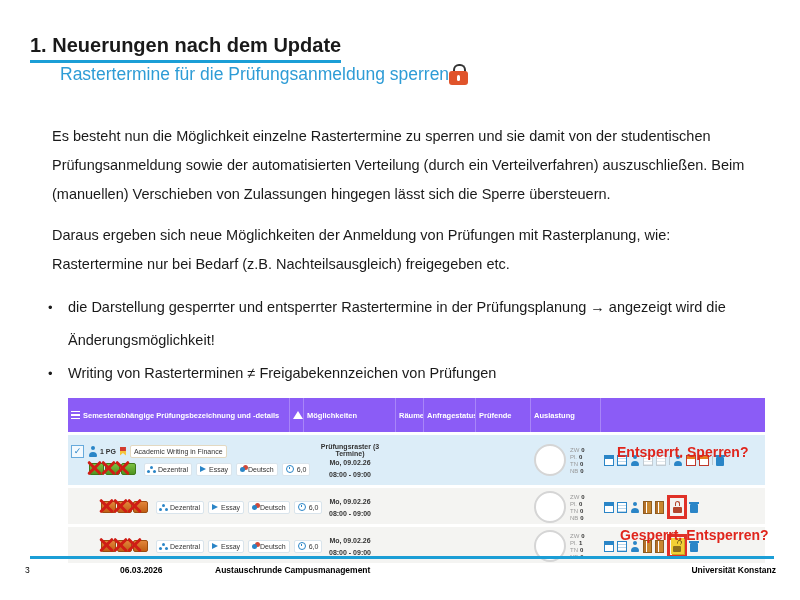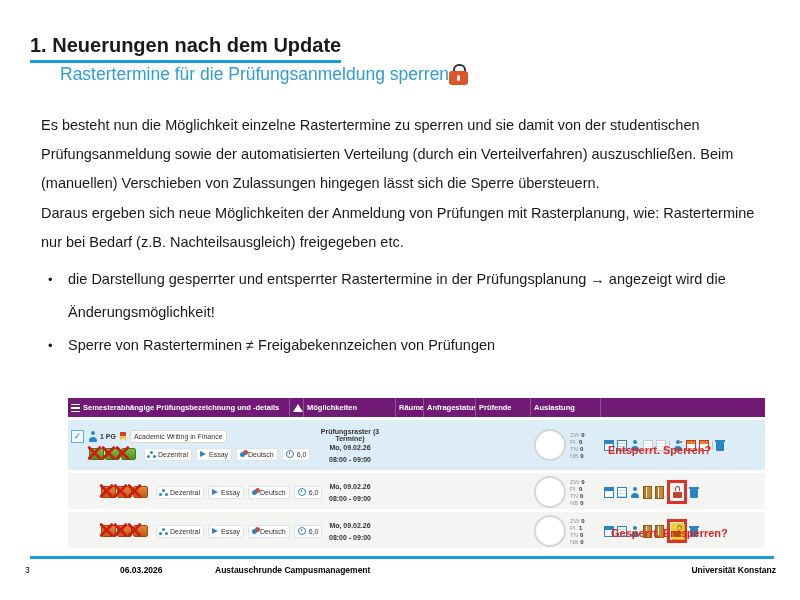--- a/index.html
+++ b/index.html
@@ -12,30 +12,30 @@
   .subtitle-row{position:absolute;left:60px;top:64px;display:flex;align-items:center;}
   .subtitle{color:#2e9cd6;font-size:17.5px;}
   .lock-badge{width:19px;height:21px;position:relative;display:inline-block;}
   .lock-badge .shackle{position:absolute;top:0;left:4px;width:9px;height:9px;
         border:2.5px solid #333;border-bottom:none;border-radius:6px 6px 0 0;}
   .lock-badge .body{position:absolute;bottom:0;left:0;width:19px;height:14px;background:#e0542b;border-radius:3px;}
   .lock-badge .keyhole{position:absolute;bottom:4px;left:8px;width:3px;height:6px;background:#fff;border-radius:2px;}
 
   
   .bodytext{position:absolute;left:40px;top:110px;width:722px;font-size:14.5px;line-height:29px;}
-  .bodytext p{margin:1px;}
+  .bodytext p{margin:12px;}
   .note{margin-top:9px !important;}
   .bullets{margin:6px 0 0 0;padding:0;list-style:none;}
   .bullets li{position:relative;padding-left:28px;line-height:33px;}
   .bullets li::before{content:"\2022";position:absolute;left:8px;font-size:13px;}
 
   
   .shot{position:absolute;left:68px;top:398px;width:697px;font-family:"Liberation Sans",sans-serif;}
   .grid{display:grid;grid-template-columns:222px 14px 92px 28px 52px 55px 70px 1fr;}
-  .thead{background:#701a75;color:#fff;font-size:7.5px;font-weight:bold;height:19px;align-items:center;}
+  .thead{background:#8b5cf6;color:#fff;font-size:7.5px;font-weight:bold;height:34px;align-items:center;}
   .thead>div{padding:0 3px;display:flex;align-items:center;gap:3px;height:100%;box-sizing:border-box;
              border-right:1px solid rgba(255,255,255,.25);overflow:hidden;white-space:nowrap;}
   .hmenu{width:9px;height:8px;background:repeating-linear-gradient(#fff 0 1.5px,transparent 1.5px 3.5px);flex:none;}
   .warn-tri{width:0;height:0;border-left:5px solid transparent;border-right:5px solid transparent;
             border-bottom:8px solid #fff;margin:0 auto;}
   .trow{margin-top:3px;font-size:7px;color:#333;}
   .trow>div{padding:3px;box-sizing:border-box;overflow:visible;}
   .r1{background:#dcedf8;height:50px;}
   .r2{background:#f4f4f2;height:36px;}
   .r3{background:#f4f4f2;height:36px;}
@@ -99,21 +99,21 @@
   .lockc::before{content:"";position:absolute;top:0;left:2px;width:5px;height:5px;border:1.5px solid #b4472e;
         border-bottom:none;border-radius:3px 3px 0 0;box-sizing:border-box;}
   .lockc::after{content:"";position:absolute;bottom:0;left:0;width:9px;height:6px;background:#b4472e;border-radius:1px;}
   .note-yellow{width:13px;height:16px;background:#f2cf35;box-shadow:1px 1px 0 #caa91f;
         display:flex;align-items:center;justify-content:center;}
   .locko{width:9px;height:11px;position:relative;}
   .locko::before{content:"";position:absolute;top:-1px;left:4px;width:5px;height:5px;border:1.5px solid #7d661a;
         border-bottom:none;border-radius:3px 3px 0 0;box-sizing:border-box;transform:rotate(18deg);}
   .locko::after{content:"";position:absolute;bottom:0;left:0;width:8px;height:6px;background:#8d6e1d;border-radius:1px;}
 
-  .annot{position:absolute;color:#e0251c;font-weight:bold;font-size:11px;white-space:nowrap;}
+  .annot{position:absolute;color:#e0251c;font-weight:bold;font-size:14px;white-space:nowrap;margin-left:9px;}
   .annot-top{left:540px;top:46px;}
   .annot-bottom{left:543px;top:129px;}
 
   
   .footline{position:absolute;left:30px;top:556px;width:744px;height:3px;background:#1b9ed6;}
   .footer{position:absolute;left:0;top:565px;width:800px;height:16px;font-size:8.5px;color:#000;}
   .footer .pg{position:absolute;left:25px;}
   .footer .dt{position:absolute;left:120px;font-weight:bold;}
   .footer .ev{position:absolute;left:215px;font-weight:bold;}
   .footer .org{position:absolute;right:24px;font-weight:bold;}
@@ -132,21 +132,21 @@
       <span class="body"></span>
       <span class="keyhole"></span>
     </span>
   </div>
 
   <div class="bodytext">
     <p>Es besteht nun die Möglichkeit einzelne Rastertermine zu sperren und sie damit von der studentischen Prüfungsanmeldung sowie der automatisierten Verteilung (durch ein Verteilverfahren) auszuschließen. Beim (manuellen) Verschieben von Zulassungen hingegen lässt sich die Sperre übersteuern.</p>
     <p>Daraus ergeben sich neue Möglichkeiten der Anmeldung von Prüfungen mit Rasterplanung, wie: Rastertermine nur bei Bedarf (z.B. Nachteilsausgleich) freigegeben etc.</p>
     <ul class="bullets">
       <li>die Darstellung gesperrter und entsperrter Rastertermine in der Prüfungsplanung → angezeigt wird die Änderungsmöglichkeit!</li>
-      <li>Sperre von Rasterterminen ≠ Freigabekennzeichen von Prüfungen</li>
+      <li>Writing von Rasterterminen ≠ Freigabekennzeichen von Prüfungen</li>
     </ul>
   </div>
 
   <div class="shot">
 
     <div class="grid thead">
       <div>
         <span class="hmenu"></span>
         <span>Semesterabhängige Prüfungsbezeichnung und -details</span>
       </div>

